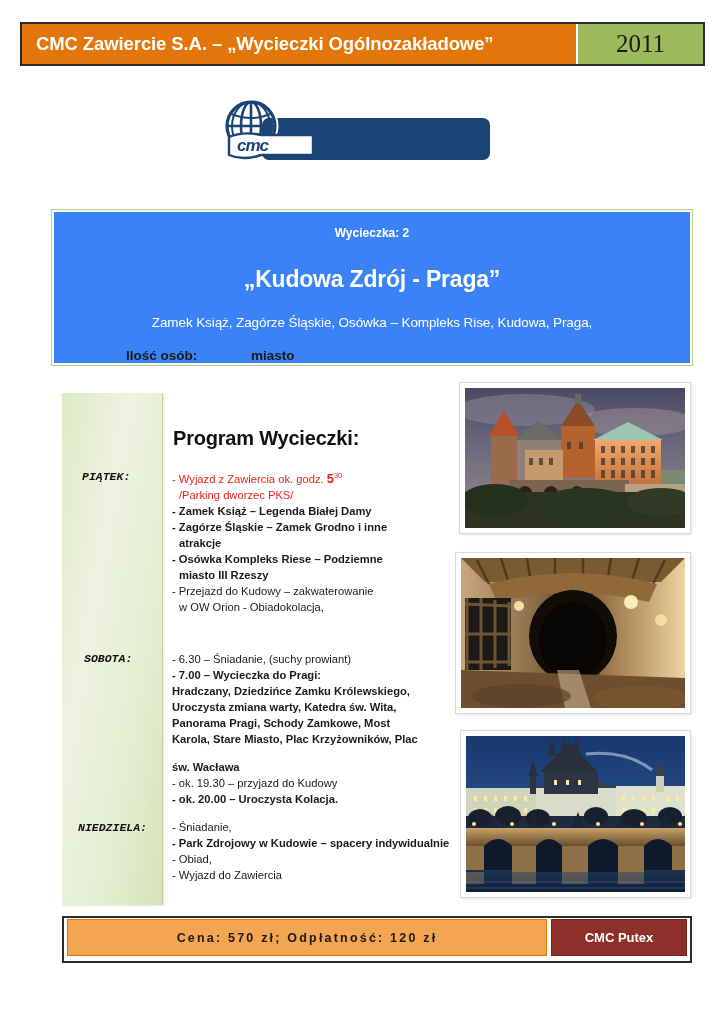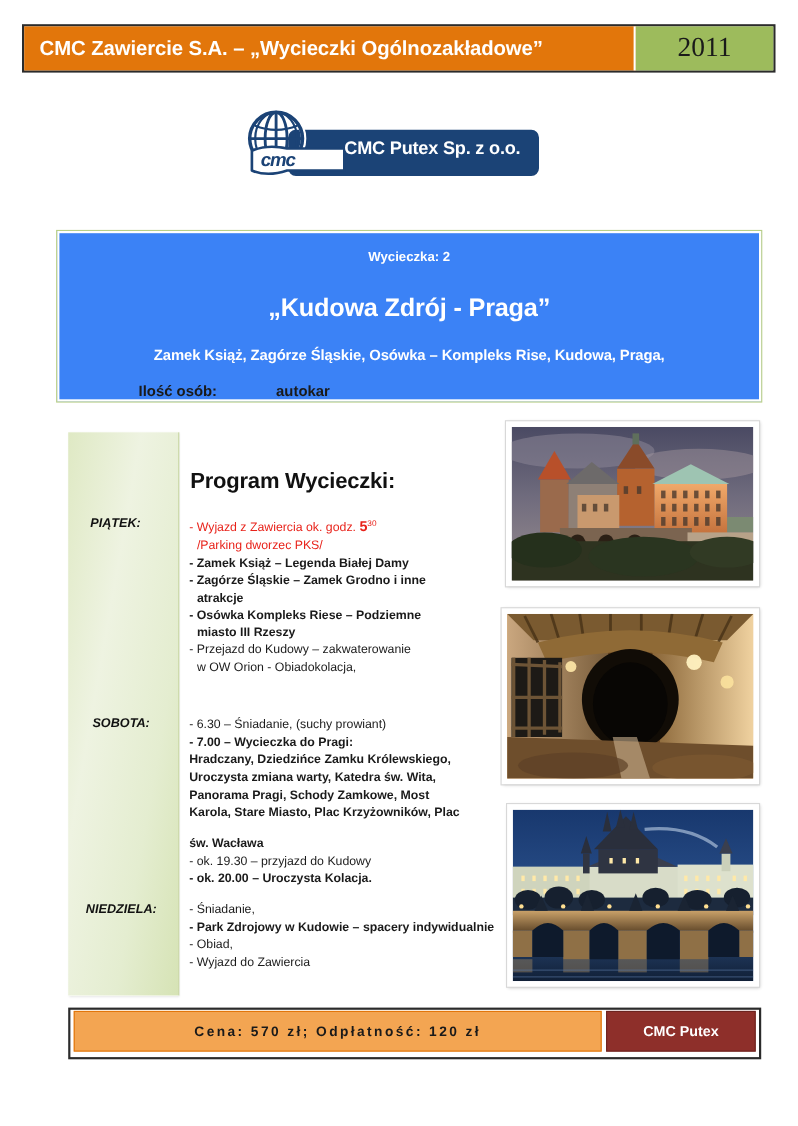--- a/index.html
+++ b/index.html
@@ -128,21 +128,21 @@
   .info-title {
     text-align: center;
     font-size: 23px;
     font-weight: bold;
     margin-top: 26px;
     letter-spacing: -0.2px;
   }
   .info-route {
     text-align: center;
     font-size: 13.5px;
-    font-weight: bold;
+    font-weight: normal;
     margin-top: 22px;
     letter-spacing: -0.1px;
   }
   .info-rows {
     margin-top: 16px;
     padding-left: 72px;
     font-size: 13.5px;
     font-weight: bold;
     color: #1a1a1a;
     line-height: 1.45;
@@ -172,20 +172,21 @@
     color: #111111;
     letter-spacing: -0.2px;
   }
   .day-label {
     position: absolute;
     font-size: 11.5px;
     font-weight: bold;
     font-style: italic;
     color: #111111;
     white-space: nowrap;
+    font-family: Liberation Mono, monospace;
   }
   .day-piatek    { left: 82px;  top: 470px; }
   .day-sobota    { left: 84px;  top: 652px; }
   .day-niedziela { left: 78px;  top: 821px; }
 
   .prog-block {
     position: absolute;
     left: 172px;
     width: 278px;
     font-size: 11.2px;
@@ -283,31 +284,30 @@
     <line x1="28" y1="4" x2="28" y2="52" stroke="#1B4376" stroke-width="2.6"></line>
     <path d="M8.5,16 Q28,24 47.5,16" fill="none" stroke="#1B4376" stroke-width="2"></path>
     <path d="M8.5,40 Q28,32 47.5,40" fill="none" stroke="#1B4376" stroke-width="2"></path>
   </svg>
 
   <svg class="logo-banner" viewBox="0 0 88 30">
     <path d="M2,6 Q16,0 34,4 L86,4 L86,24 L34,24 Q16,30 2,24 Z" fill="#ffffff" stroke="#1B4376" stroke-width="2.4" stroke-linejoin="round"></path>
   </svg>
   <div class="logo-cmc-text">cmc</div>
 
-  <div class="logo-plate-text">CMC Putex Sp. z o.o.</div>
 </div>
 
 <div class="info-panel">
   <div class="info-trip-no">Wycieczka: 2</div>
   <div class="info-title">„Kudowa Zdrój - Praga”</div>
   <div class="info-route">Zamek Książ, Zagórze Śląskie, Osówka – Kompleks Rise, Kudowa, Praga,</div>
   <div class="info-rows">
     <div class="r">
       <div class="k">Ilość osób:</div>
-      <div>autokar</div>
+      <div>miasto</div>
     </div>
   </div>
 </div>
 
 <div class="green-col"></div>
 
 <div class="program-heading">Program Wycieczki:</div>
 
 <div class="day-label day-piatek">PIĄTEK:</div>
 <div class="day-label day-sobota">SOBOTA:</div>

